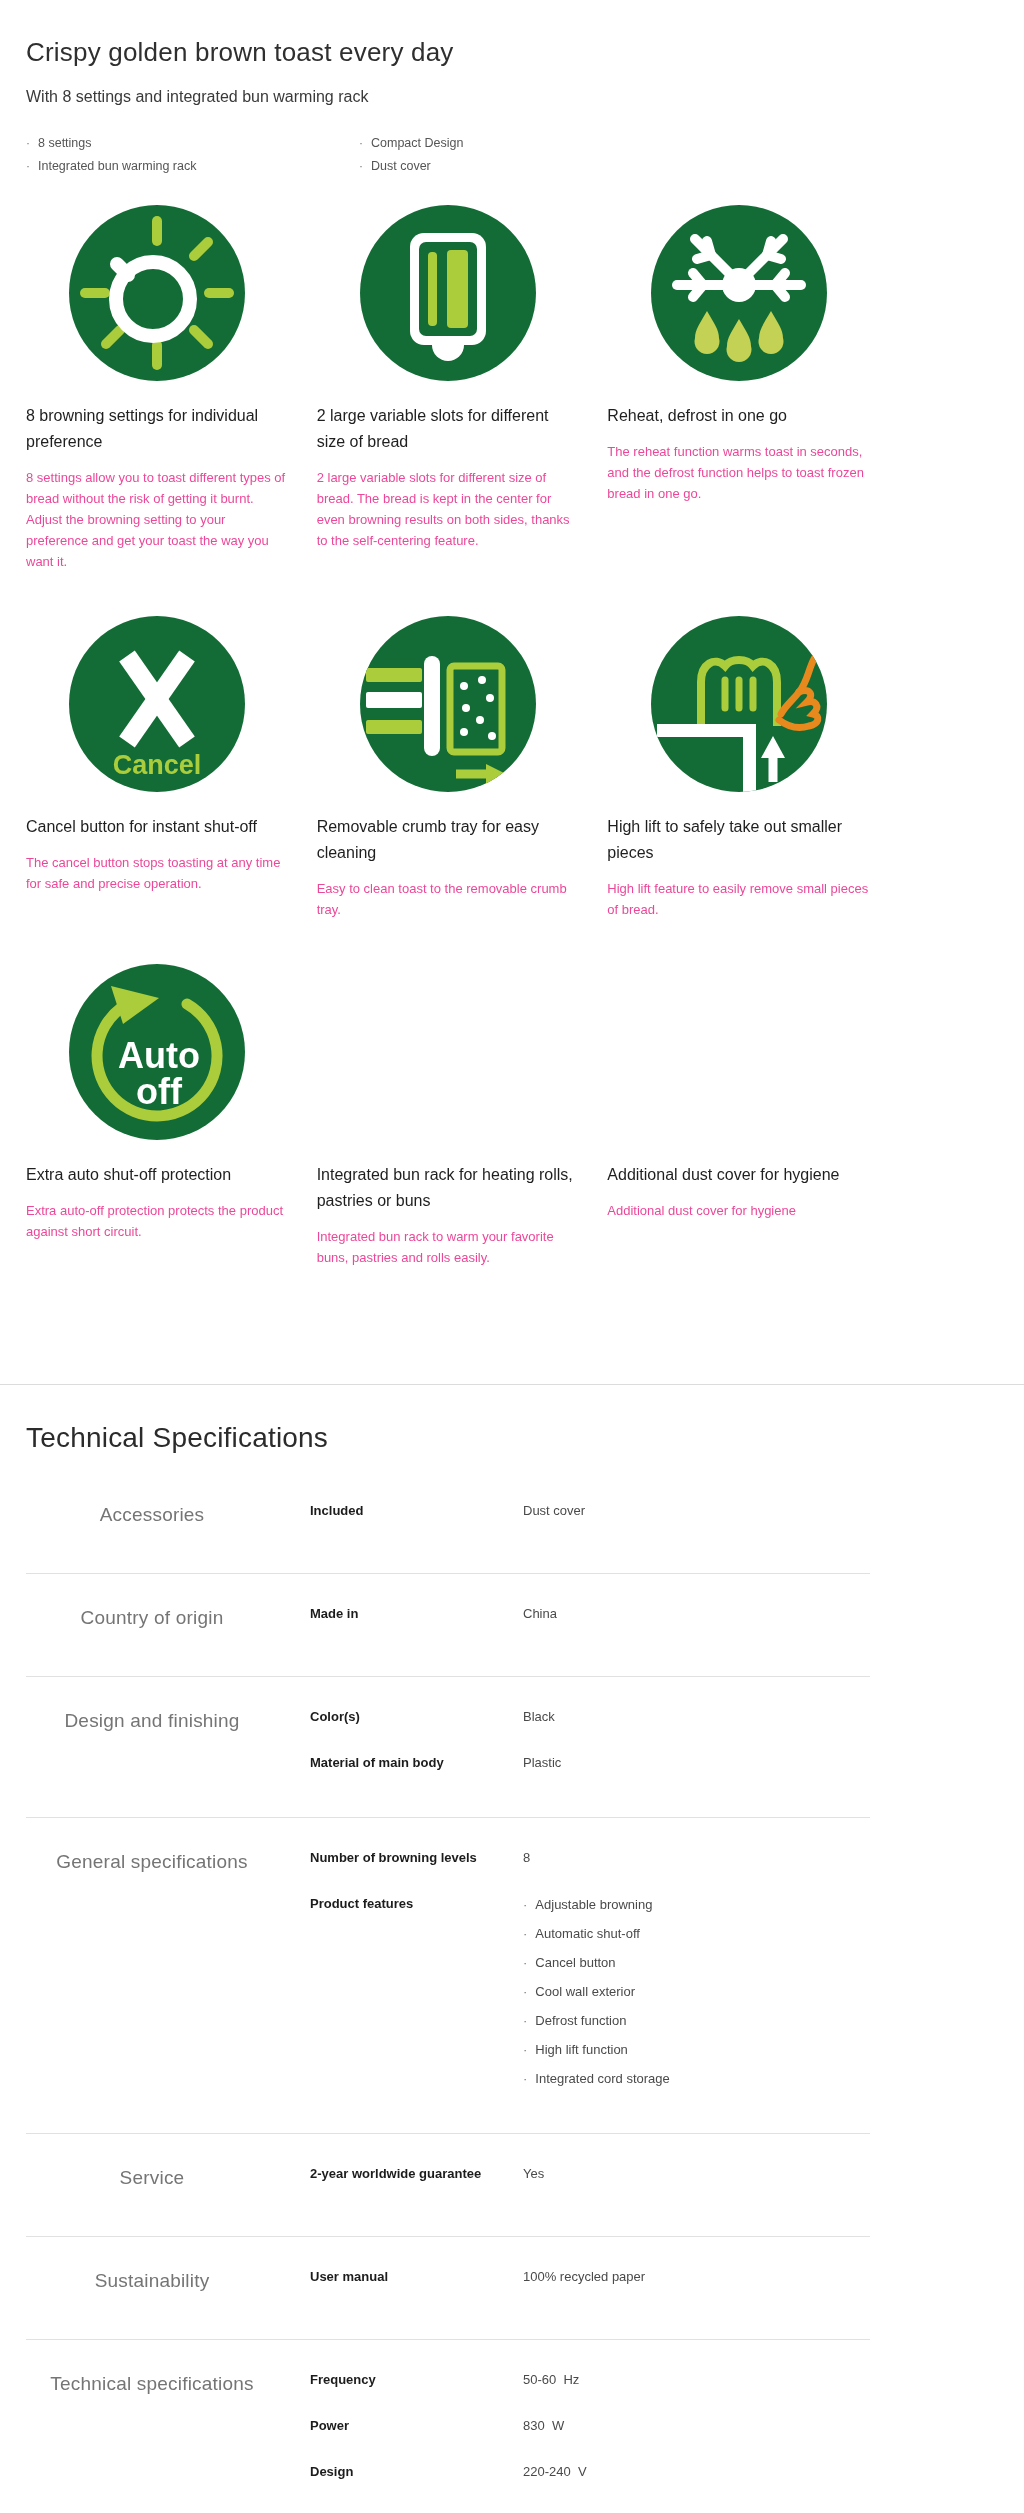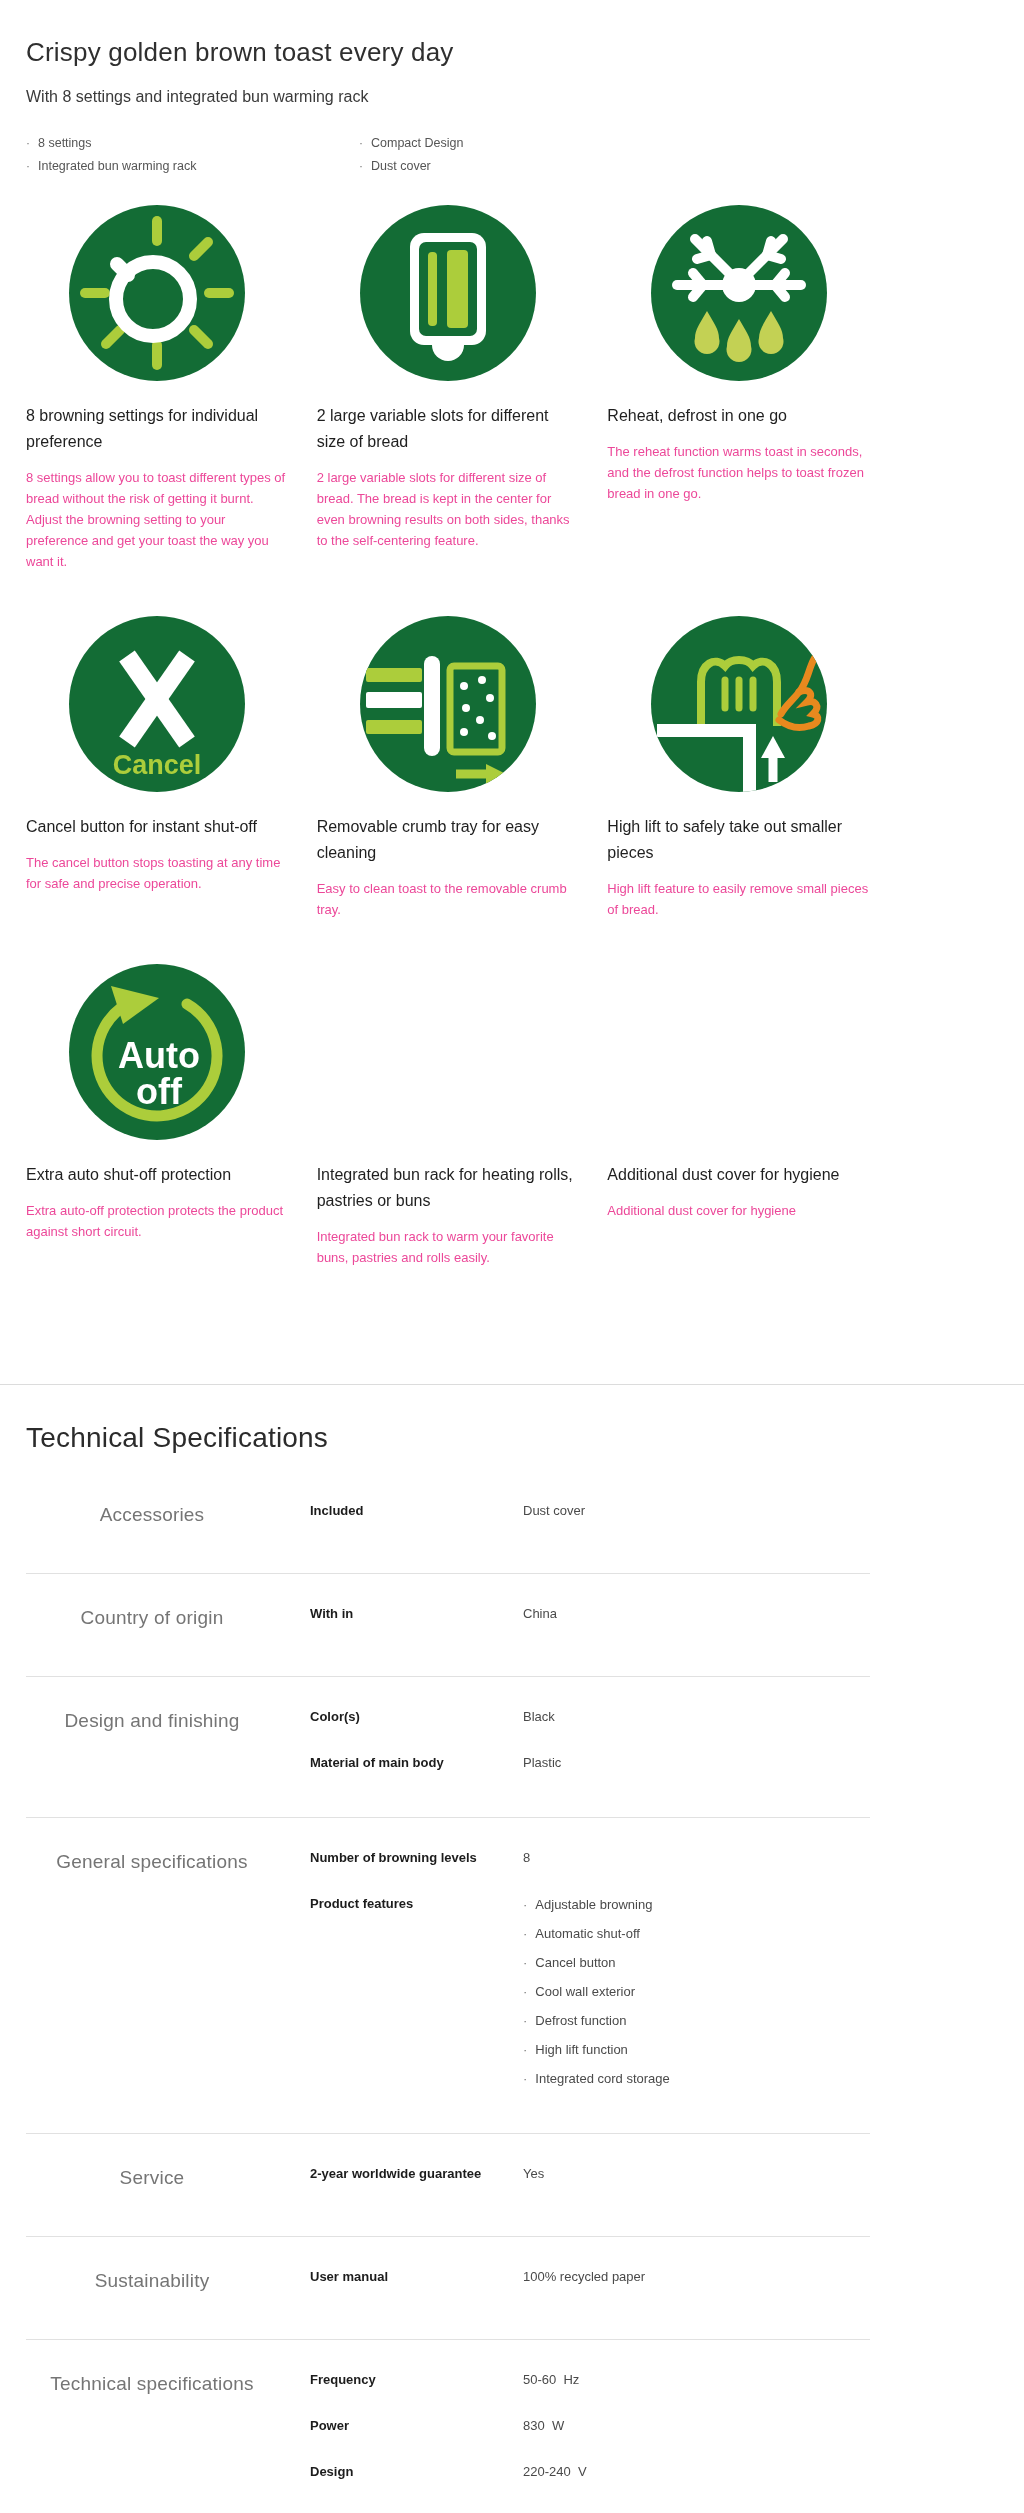--- a/index.html
+++ b/index.html
@@ -256,21 +256,21 @@
           <div class="spec-key">Included</div>
           <div class="spec-value">Dust cover</div>
         </div>
       </div>
     </div>
 
     <div class="spec-group">
       <div class="spec-label">Country of origin</div>
       <div class="spec-rows">
         <div class="spec-row">
-          <div class="spec-key">With in</div>
+          <div class="spec-key">Made in</div>
           <div class="spec-value">China</div>
         </div>
       </div>
     </div>
 
     <div class="spec-group">
       <div class="spec-label">Design and finishing</div>
       <div class="spec-rows">
         <div class="spec-row">
           <div class="spec-key">Color(s)</div>

